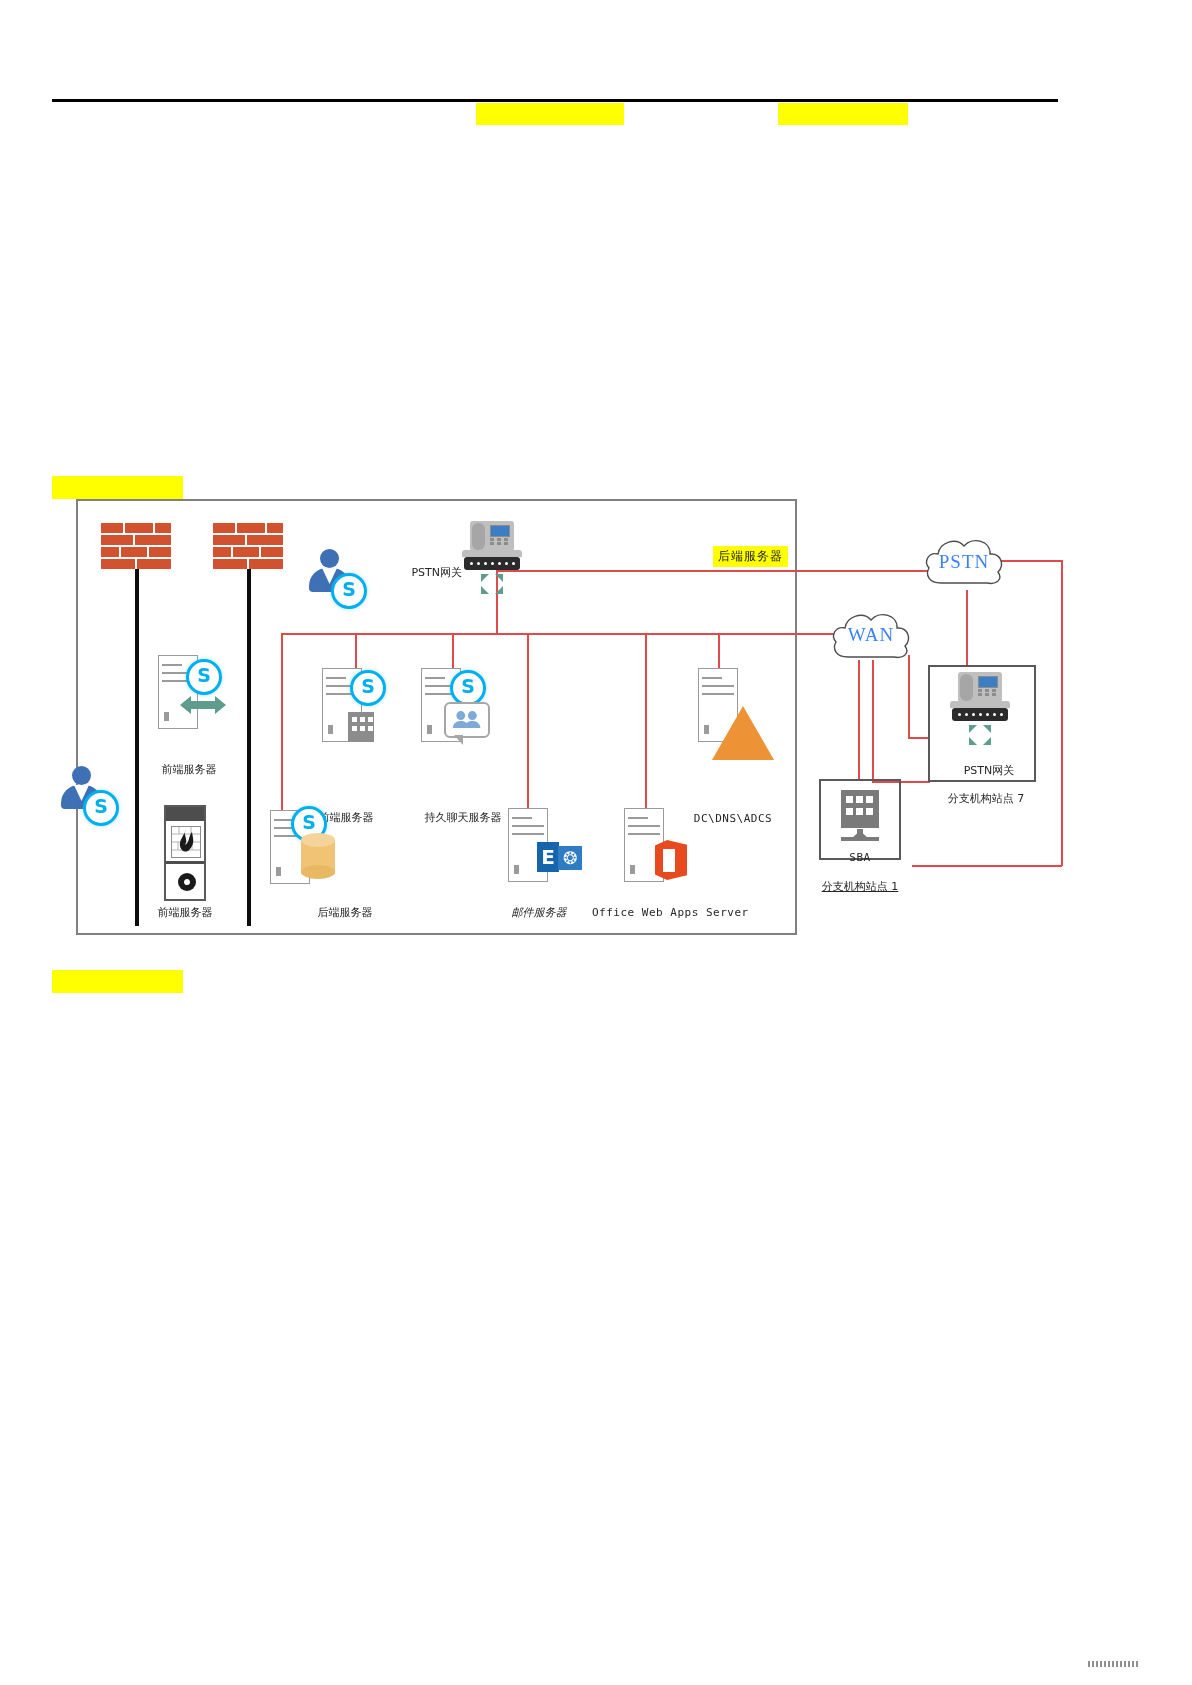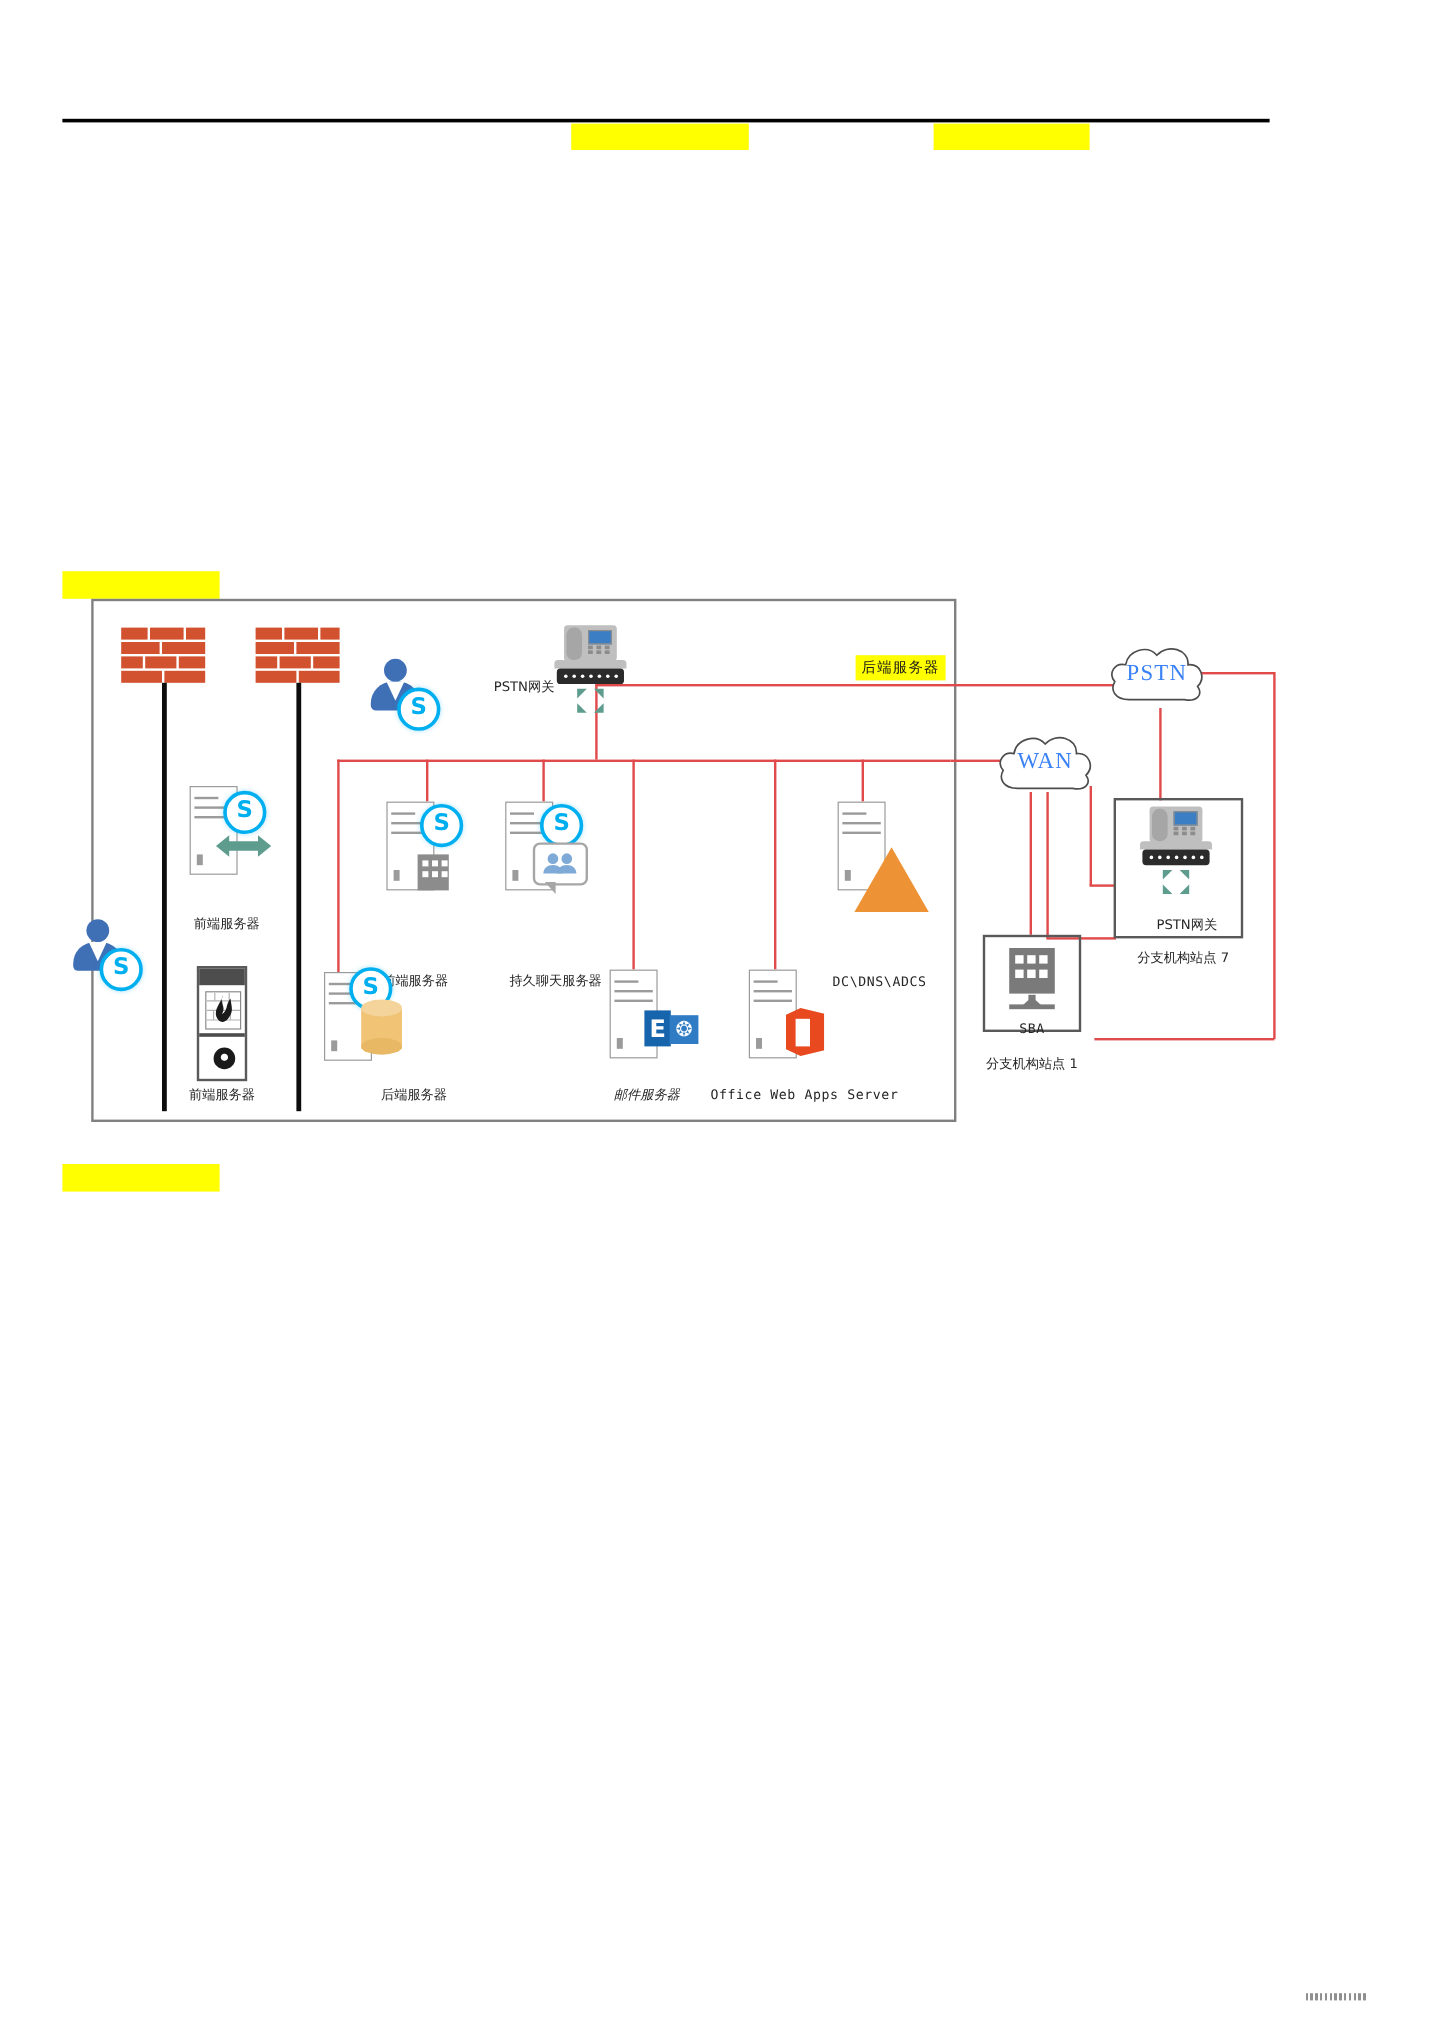--- a/index.html
+++ b/index.html
@@ -785,17 +785,17 @@
     <i style="left:5px;top:18px"></i>
       <i style="left:15px;top:18px"></i>
       <i style="left:25px;top:18px"></i>
   </div>
   <div class="sba-stand" style="left:841px; top:829px;">
     <div class="post"></div>
     <div class="wedge"></div>
     <div class="bar"></div>
   </div>
   <div class="lbl lbl-en" style="left:826px; top:851px; width:68px;">SBA</div>
-  <div class="lbl" style="left:800px; top:879px; width:120px;">分支机构站点 1</div>
+  <div class="lbl" style="left:800px; top:879px; width:120px;text-decoration:underline;">分支机构站点 1</div>
 
   <div class="footer-mark"></div>
 
 </div>
 
 </body></html>

